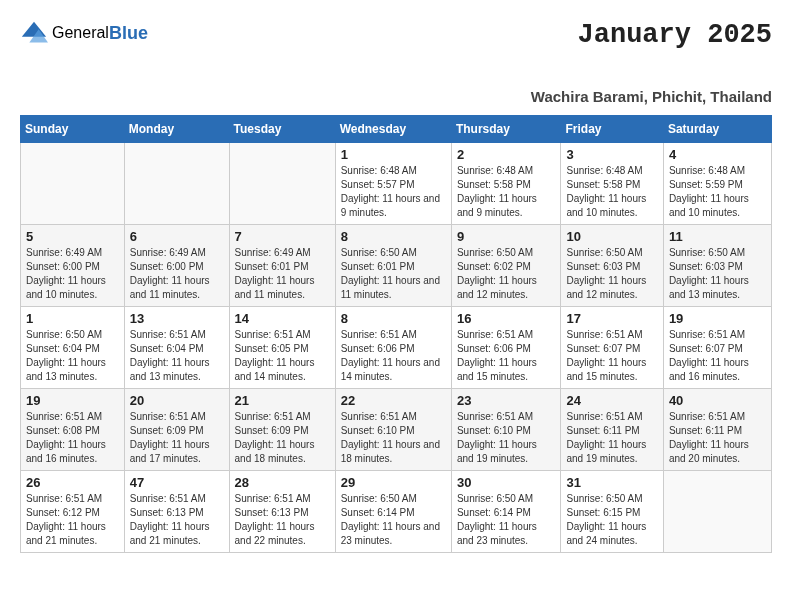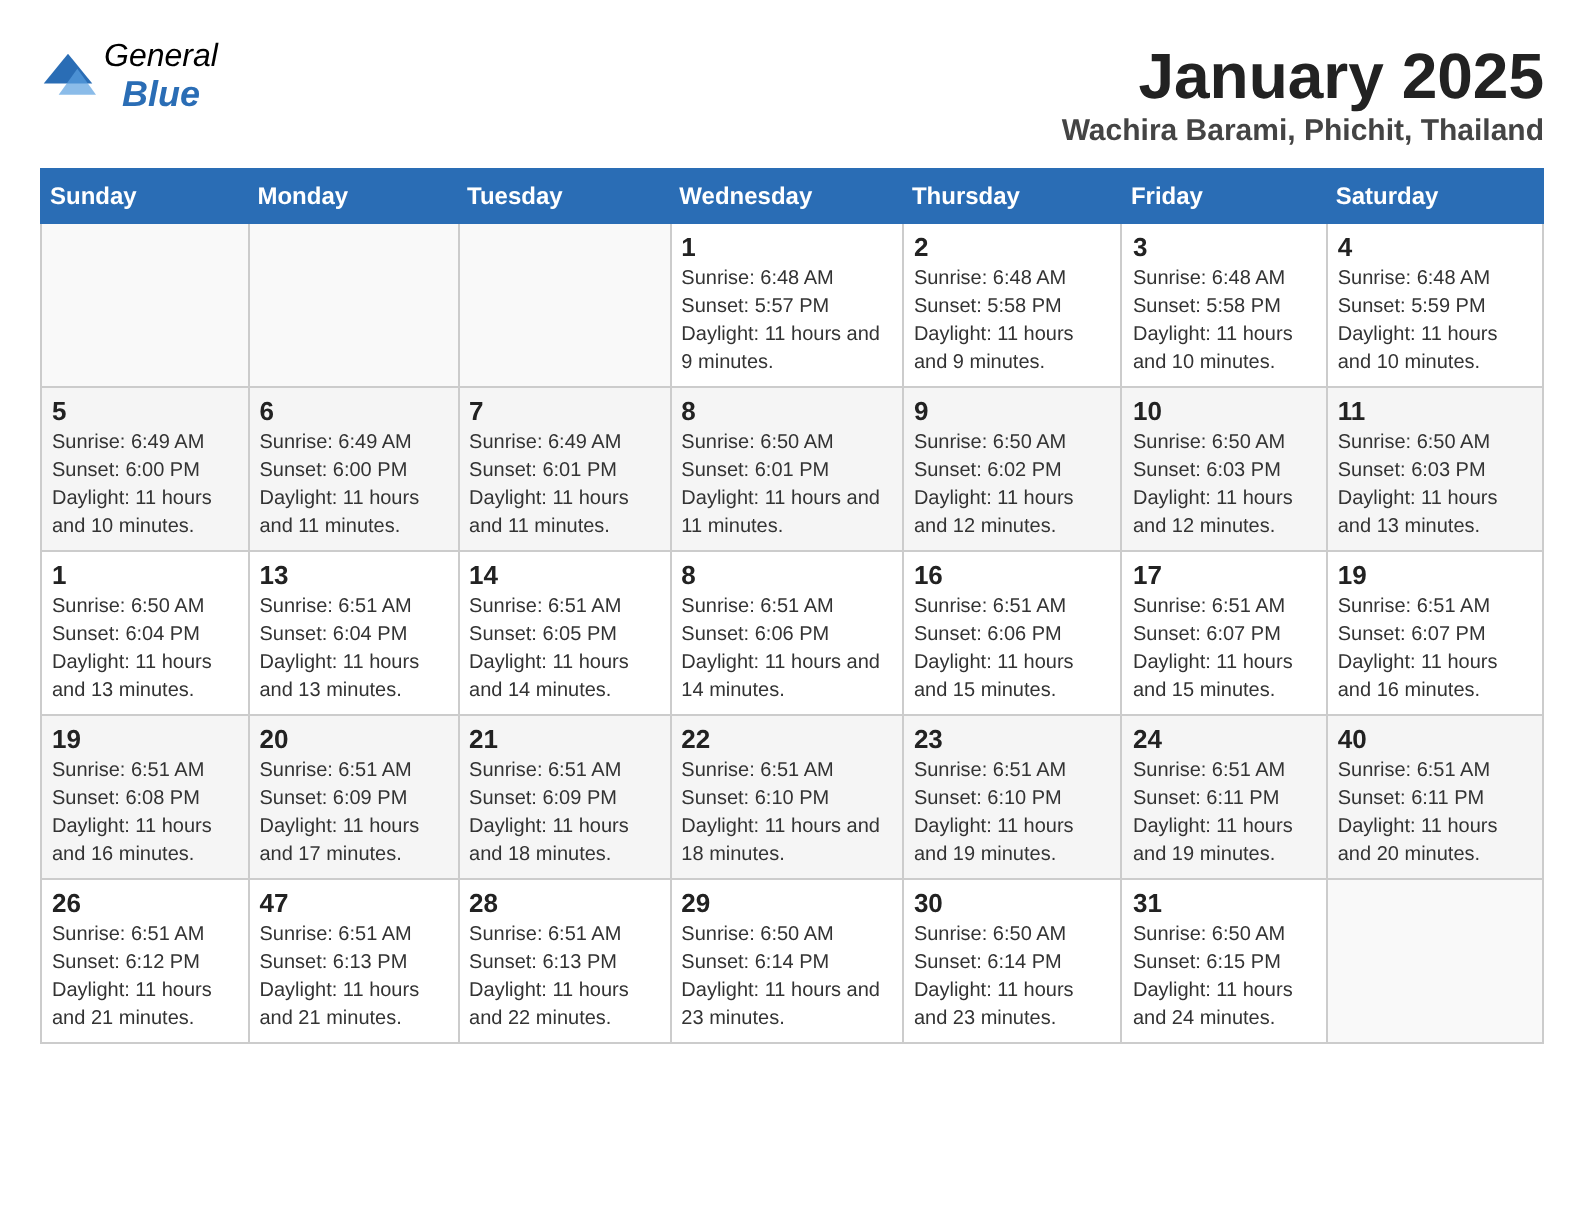--- a/index.html
+++ b/index.html
@@ -15,47 +15,47 @@
       justify-content: space-between;
       align-items: flex-start;
       margin-bottom: 10px;
     }
     .logo {
       display: flex;
       align-items: center;
     }
     .logo-text {
       display: flex;
-      flex-direction: column;
       line-height: 1.1;
-      font-style: italic;
     }
     .logo-blue {
       font-size: 18px;
       font-weight: bold;
       color: #2a6db5;
       text-align: center;
     }
     .logo-icon {
       width: 28px;
       height: 28px;
       margin-right: 4px;
     }
     .title-block {
       text-align: right;
     }
     .cal-title {
-      font-size: 32px;
+      font-size: 27px;
       font-weight: bold;
       color: #222;
+      font-family: Liberation Mono, monospace;
     }
     .cal-subtitle {
       font-size: 15px;
       color: #444;
       font-weight: bold;
+      margin-top: 38px;
     }
     table {
       width: 100%;
       border-collapse: collapse;
       font-size: 11px;
     }
     thead tr th {
       background-color: #2a6db5;
       color: #fff;
       padding: 6px 4px;

